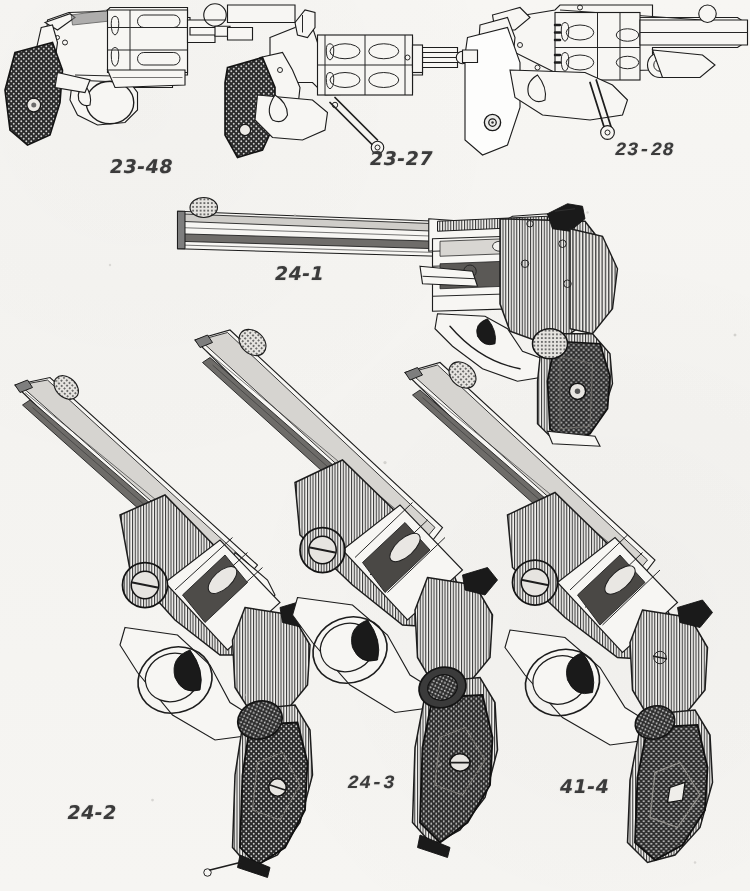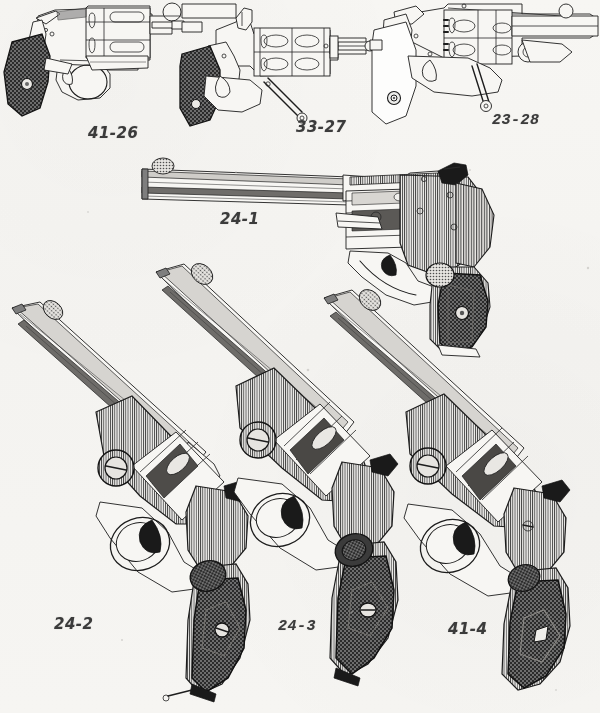--- a/index.html
+++ b/index.html
@@ -416,21 +416,21 @@
     <circle cx="588" cy="268" r="1.2" fill="#b4b2ae"></circle>
     <circle cx="236" cy="172" r="1" fill="#c0bebb"></circle>
     <circle cx="122" cy="640" r="1.1" fill="#bab8b4"></circle>
     <circle cx="470" cy="170" r="1" fill="#bcbab6"></circle>
     <circle cx="308" cy="370" r="1.3" fill="#b6b4b0"></circle>
     <circle cx="88" cy="212" r="1" fill="#c2c0bc"></circle>
     <circle cx="556" cy="690" r="1" fill="#bdbbb7"></circle>
     <circle cx="196" cy="556" r="1" fill="#c0beba"></circle>
   </svg>
 
-  <div class="label" style="left:88px;top:124px;">41-26</div>
-  <div class="label" style="left:296px;top:118px;">33-27</div>
+  <div class="label" style="left:88px;top:124px;">23-48</div>
+  <div class="label" style="left:296px;top:118px;">23-27</div>
   <div class="label" style="left:492px;top:112px;font-family:Liberation Mono, monospace;">23-28</div>
   <div class="label" style="left:198px;top:210px;margin-left:22px;">24-1</div>
-  <div class="label" style="left:54px;top:615px;">24-2</div>
+  <div class="label" style="left:54px;top:641px;">24-2</div>
   <div class="label" style="left:278px;top:618px;font-family:Liberation Mono, monospace;">24-3</div>
   <div class="label" style="left:448px;top:620px;">41-4</div>
 
 </div>
 
 </body></html>

